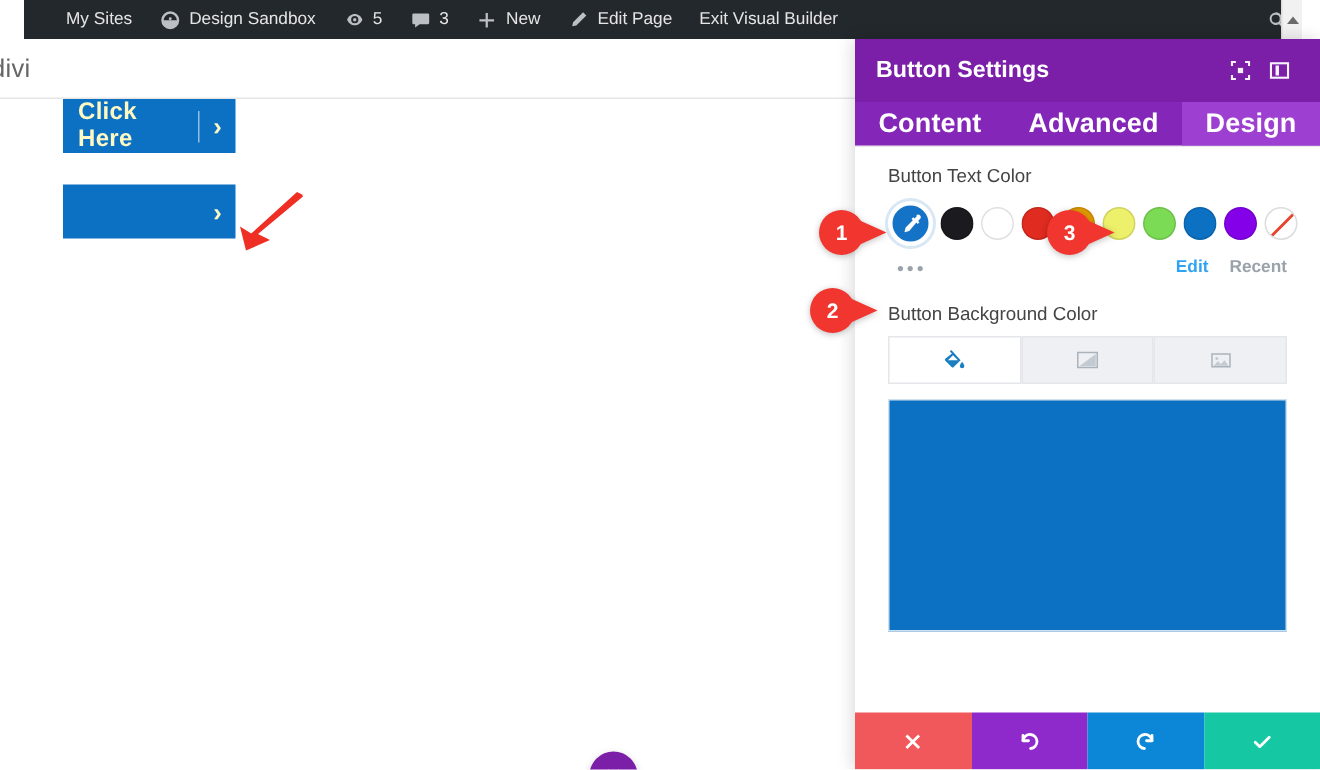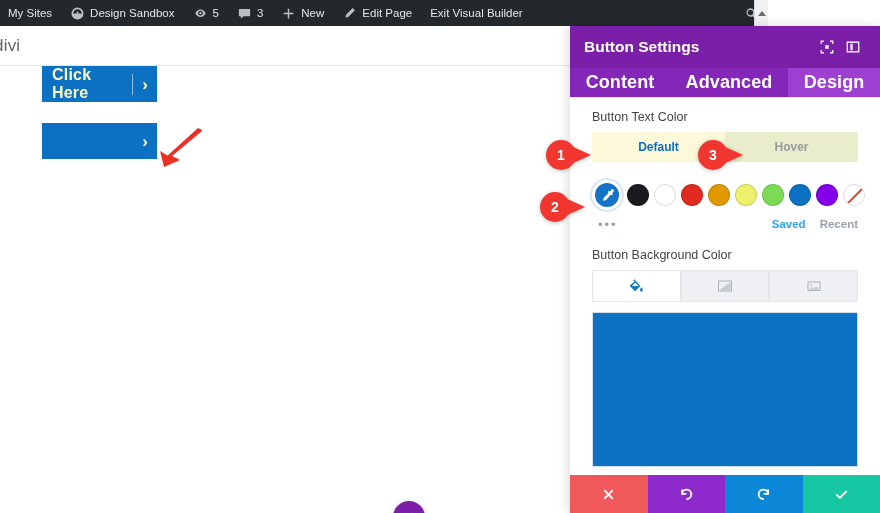--- a/index.html
+++ b/index.html
@@ -5,23 +5,23 @@
   * { box-sizing: border-box; margin: 0; padding: 0; }
   html, body {
     width: 880px; height: 513px;
     font-family: "Liberation Sans", sans-serif;
     overflow: hidden; background: #ffffff;
   }
   #root { position: relative; width: 880px; height: 513px; overflow: hidden; }
 
   
   #adminbar {
-    position: absolute; top: 0; left: 0; width: 768px; height: 26px;
+    position: absolute; top: 0; left: 16px; width: 852px; height: 26px;
     background: #23282d; color: #e5e5e5;
-    display: flex; align-items: center; font-size: 11.5px;
+    display: flex; align-items: center; font-size: 11.5px; padding-left: 20px;
   }
   .ab-item {
     display: flex; align-items: center; gap: 5px;
     height: 26px; padding: 0 9px; white-space: nowrap; color: #e5e5e5;
   }
   .ab-item:first-child { padding-left: 8px; }
   .ab-spacer { flex: 1 1 auto; }
   .ab-right { display: flex; align-items: center; height: 26px; }
   .ab-num { font-size: 11.5px; color: #e5e5e5; }
   .ab-badge {
@@ -322,24 +322,20 @@
     <div id="tabs">
       <div class="tab">Content</div>
       <div class="tab">Advanced</div>
       <div class="tab active">Design</div>
     </div>
 
     <div id="modal-body">
 
       <div class="field-label">Button Text Color</div>
 
-      <div class="seg">
-        <div class="seg-item a-default">Default</div>
-        <div class="seg-item a-hover">Hover</div>
-      </div>
 
       <div class="swatch-row">
         <div class="sw eyedrop">
           <svg viewBox="0 0 16 16">
               <path d="M12.6 1.6a2 2 0 012.8 2.8l-1.6 1.6 1 1-1.3 1.3-1-1L7 13.8l-3.6.9.9-3.6 5.5-5.5-1-1L10.1 3.2l1 1 1.5-1.6z"></path>
             </svg>
         </div>
         <div class="sw" style="background:#1a1a1f"></div>
         <div class="sw" style="background:#ffffff"></div>
         <div class="sw" style="background:#e02b20"></div>
@@ -347,21 +343,21 @@
         <div class="sw" style="background:#edf06a"></div>
         <div class="sw" style="background:#7cdb54"></div>
         <div class="sw" style="background:#0c71c3"></div>
         <div class="sw" style="background:#8300e9"></div>
         <div class="sw transparent"></div>
       </div>
 
       <div class="sw-meta">
         <span class="dots">•••</span>
         <span class="meta-spacer"></span>
-        <span class="meta-link on">Saved</span>
+        <span class="meta-link on">Edit</span>
         <span class="meta-link off">Recent</span>
       </div>
 
       <div class="field-label" style="margin-top:14px">Button Background Color</div>
 
       <div class="bgtabs">
         <div class="bgtab active">
           <svg viewBox="0 0 16 16">
             <path d="M6.2 1.3l-1 1 1.4 1.4L2.2 7.1a1 1 0 000 1.4l4.2 4.2a1 1 0 001.4 0l4.6-4.6L6.2 1.3zm1.1 3.5l3.3 3.3H4z" fill="#1a7fc1"></path>
             <path d="M13.4 9.2s1.5 1.9 1.5 2.8a1.5 1.5 0 11-3 0c0-.9 1.5-2.8 1.5-2.8z" fill="#1a7fc1"></path>

